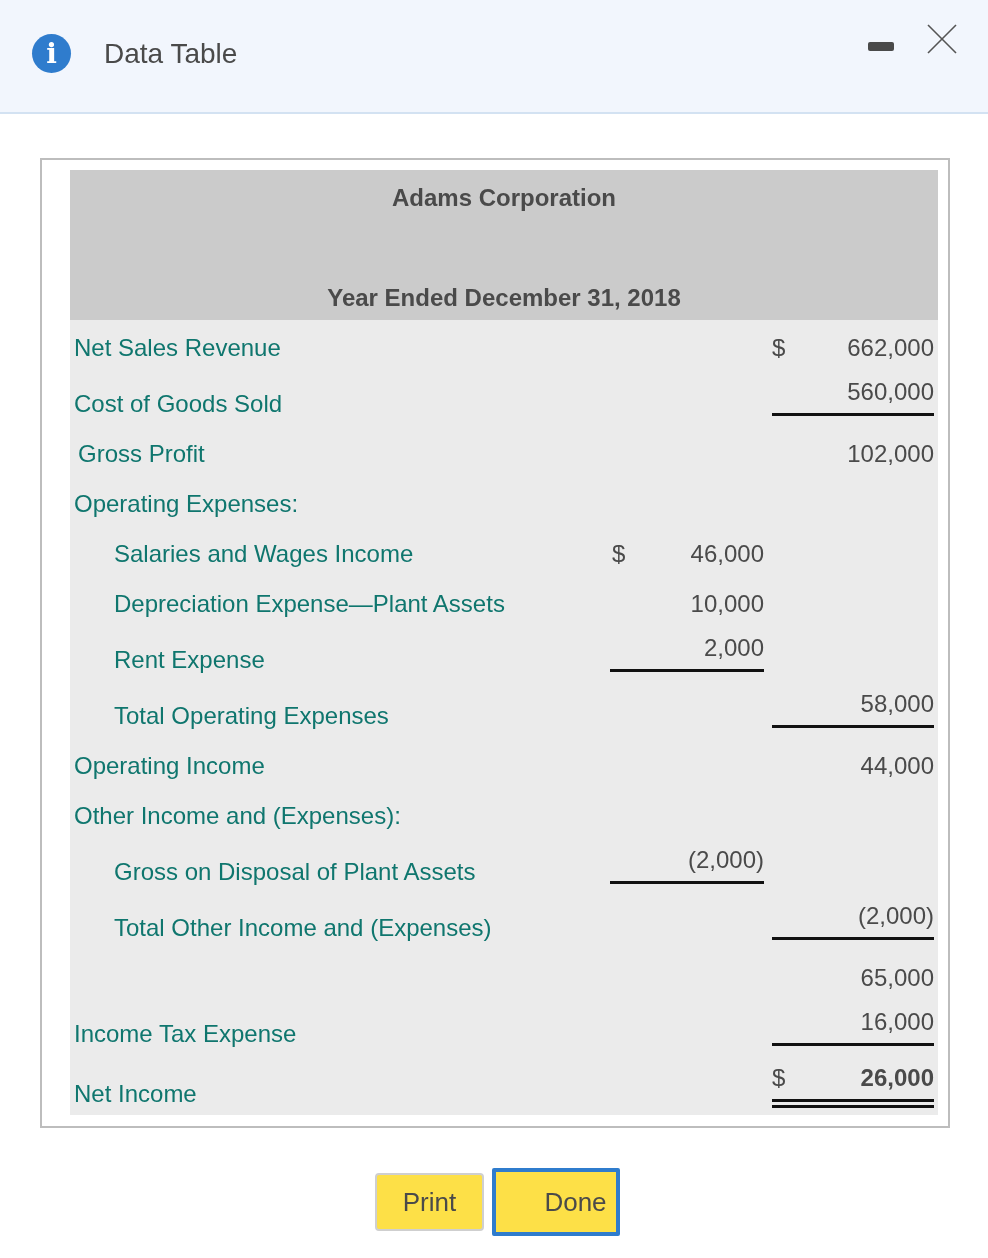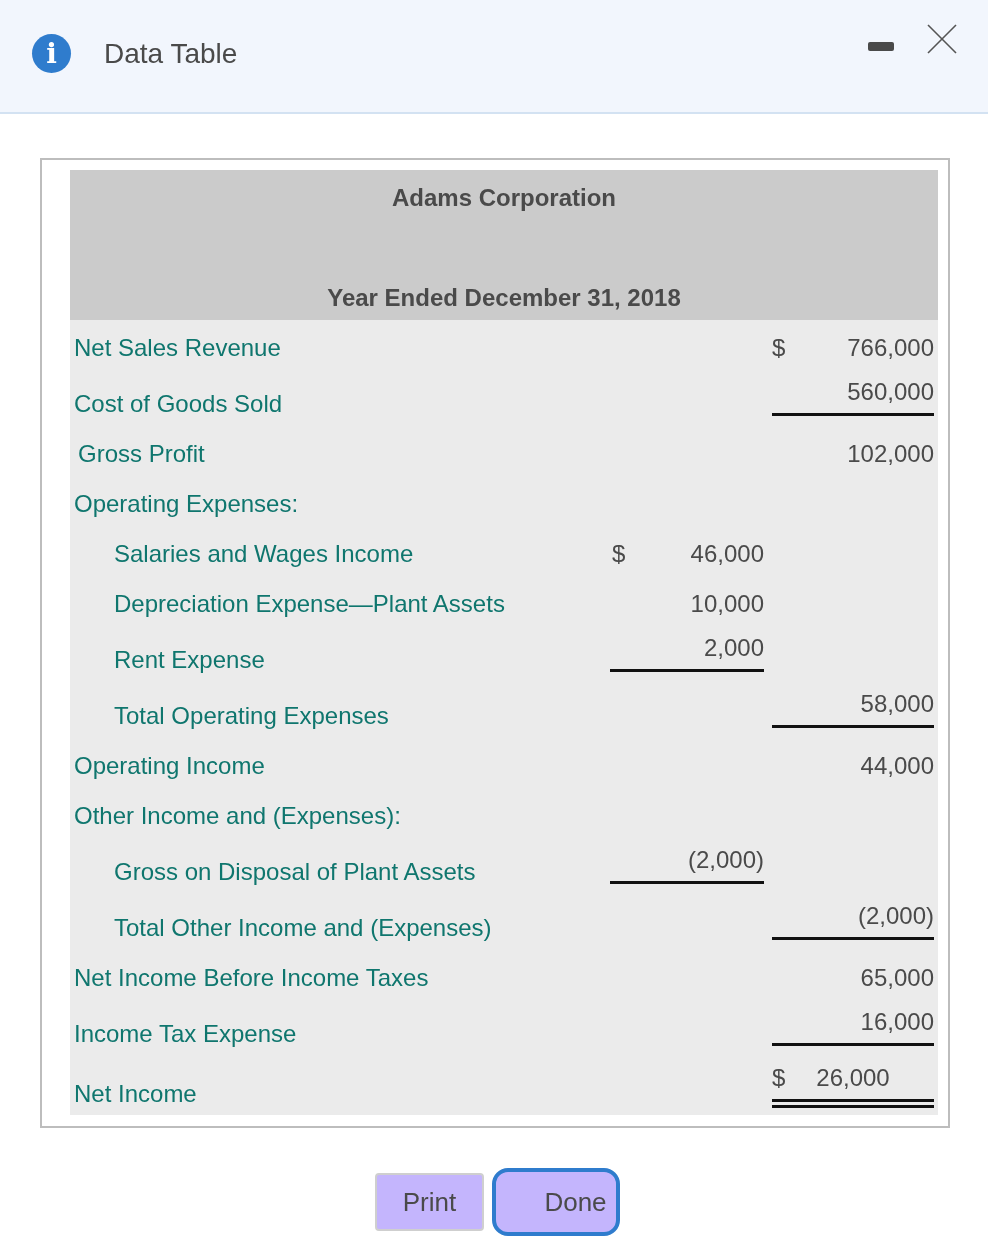--- a/index.html
+++ b/index.html
@@ -47,27 +47,27 @@
   }
   .num {
     position: absolute; font-size: 24px; line-height: 30px; text-align: right; white-space: nowrap; color: #4a4a4a;
   }
   .c2 { left: 540px; width: 154px; }
   .c3 { left: 702px; width: 162px; }
   .cur { position: absolute; font-size: 24px; line-height: 30px; color: #4a4a4a; }
   .ul { position: absolute; height: 3px; background: #111; }
   .ul2 { left: 540px; width: 154px; }
   .ul3 { left: 702px; width: 162px; }
-  .bold { font-weight: normal; text-align: center; }
+  .bold { font-weight: bold; }
   .btn {
     position: absolute; font-family: "Liberation Sans", sans-serif; font-size: 26px; color: #4a4a4a;
-    background: #c4b5fd; border-radius: 4px; text-align: center; cursor: pointer; box-sizing: border-box;
+    background: #fde047; border-radius: 4px; text-align: center; cursor: pointer; box-sizing: border-box;
   }
   .print-btn { left: 375px; top: 1173px; width: 109px; height: 58px; border: 2px solid #cfcfcf; line-height: 54px; }
-  .done-btn { left: 492px; top: 1168px; width: 128px; height: 68px; border: 4px solid #2f7ccd; border-radius: 16px; line-height: 60px; padding-left: 39px; }
+  .done-btn { left: 492px; top: 1168px; width: 128px; height: 68px; border: 4px solid #2f7ccd; border-radius: 2px; line-height: 60px; padding-left: 39px; }
 </style>
 </head>
 <body>
 
 <div class="titlebar">
   <div class="info-icon">i</div>
   <div class="title-text">Data Table</div>
   <div class="minimize-btn">
     <span></span>
   </div>
@@ -82,21 +82,21 @@
 <div class="frame"></div>
 
 <div class="sheet">
   <div class="sheet-header">
     <div class="hline" style="top:13px">Adams Corporation</div>
     <div class="hline" style="top:113px">Year Ended December 31, 2018</div>
   </div>
 
   <div class="lbl" style="left:4px;top:163px">Net Sales Revenue</div>
   <div class="cur" style="left:702px;top:163px">$</div>
-  <div class="num c3" style="top:163px">766,000</div>
+  <div class="num c3" style="top:163px">662,000</div>
 
   <div class="lbl" style="left:4px;top:219px">Cost of Goods Sold</div>
   <div class="num c3" style="top:207px">560,000</div>
   <div class="ul ul3" style="top:243px"></div>
 
   <div class="lbl" style="left:8px;top:269px">Gross Profit</div>
   <div class="num c3" style="top:269px">102,000</div>
 
   <div class="lbl" style="left:4px;top:319px">Operating Expenses:</div>
 
@@ -121,21 +121,20 @@
   <div class="lbl" style="left:4px;top:631px">Other Income and (Expenses):</div>
 
   <div class="lbl" style="left:44px;top:687px">Gross on Disposal of Plant Assets</div>
   <div class="num c2" style="top:675px">(2,000)</div>
   <div class="ul ul2" style="top:711px"></div>
 
   <div class="lbl" style="left:44px;top:743px">Total Other Income and (Expenses)</div>
   <div class="num c3" style="top:731px">(2,000)</div>
   <div class="ul ul3" style="top:767px"></div>
 
-  <div class="lbl" style="left:4px;top:793px">Net Income Before Income Taxes</div>
   <div class="num c3" style="top:793px">65,000</div>
 
   <div class="lbl" style="left:4px;top:849px">Income Tax Expense</div>
   <div class="num c3" style="top:837px">16,000</div>
   <div class="ul ul3" style="top:873px"></div>
 
   <div class="lbl" style="left:4px;top:909px">Net Income</div>
   <div class="cur" style="left:702px;top:893px">$</div>
   <div class="num c3 bold" style="top:893px">26,000</div>
   <div class="ul ul3" style="top:929px"></div>

